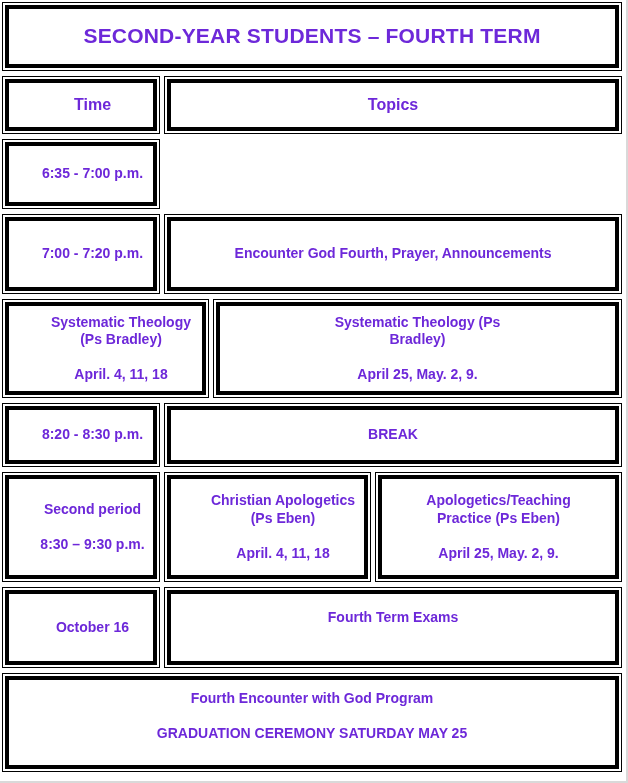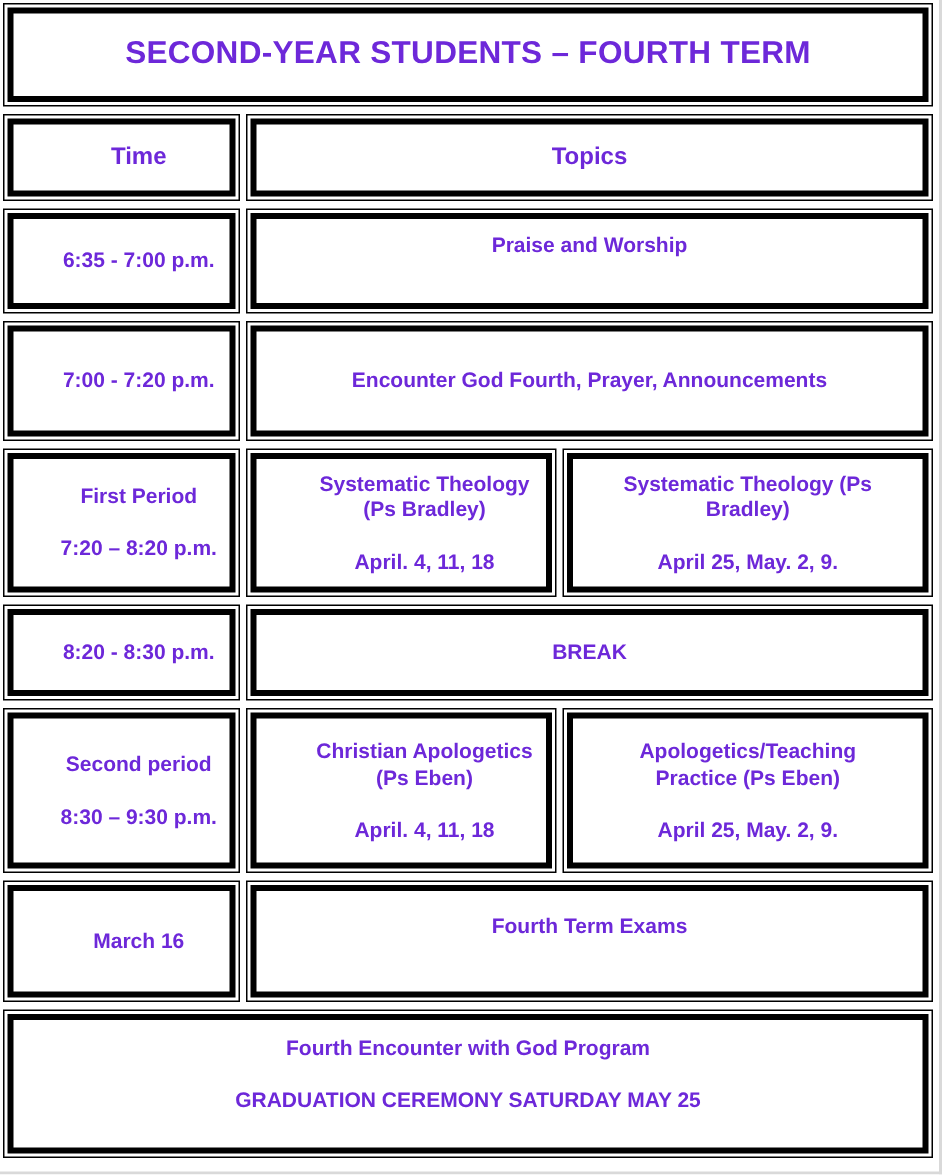--- a/index.html
+++ b/index.html
@@ -80,32 +80,28 @@
 
   <div class="cell title-cell">SECOND-YEAR STUDENTS – FOURTH TERM</div>
 
   <div class="row" style="height:52px">
     <div class="cell time-col header-cell">Time</div>
     <div class="cell topic-col header-cell">Topics</div>
   </div>
 
   <div class="row" style="height:64px">
     <div class="cell time-col">6:35 - 7:00 p.m.</div>
-    <div class="cell topic-col pad-bottom-lg">Praise and Worship</div>
   </div>
 
   <div class="row" style="height:74px">
     <div class="cell time-col">7:00 - 7:20 p.m.</div>
     <div class="cell topic-col">Encounter God Fourth, Prayer, Announcements</div>
   </div>
 
   <div class="row" style="height:93px">
-    <div class="cell time-col">First Period
-
-7:20 – 8:20 p.m.</div>
     <div class="cell topic-col-a">Systematic Theology
 (Ps Bradley)
 
 April. 4, 11, 18</div>
     <div class="cell topic-col-b">Systematic Theology (Ps
 Bradley)
 
 April 25, May. 2, 9.</div>
   </div>
 
@@ -122,21 +118,21 @@
 (Ps Eben)
 
 April. 4, 11, 18</div>
     <div class="cell topic-col-b">Apologetics/Teaching
 Practice (Ps Eben)
 
 April 25, May. 2, 9.</div>
   </div>
 
   <div class="row" style="height:75px">
-    <div class="cell time-col">March 16</div>
+    <div class="cell time-col">October 16</div>
     <div class="cell topic-col pad-bottom-lg">Fourth Term Exams</div>
   </div>
 
   <div class="row" style="height:93px">
     <div class="cell topic-col pad-bottom-sm">Fourth Encounter with God Program
 
 GRADUATION CEREMONY SATURDAY MAY 25</div>
   </div>
 
 </div>

